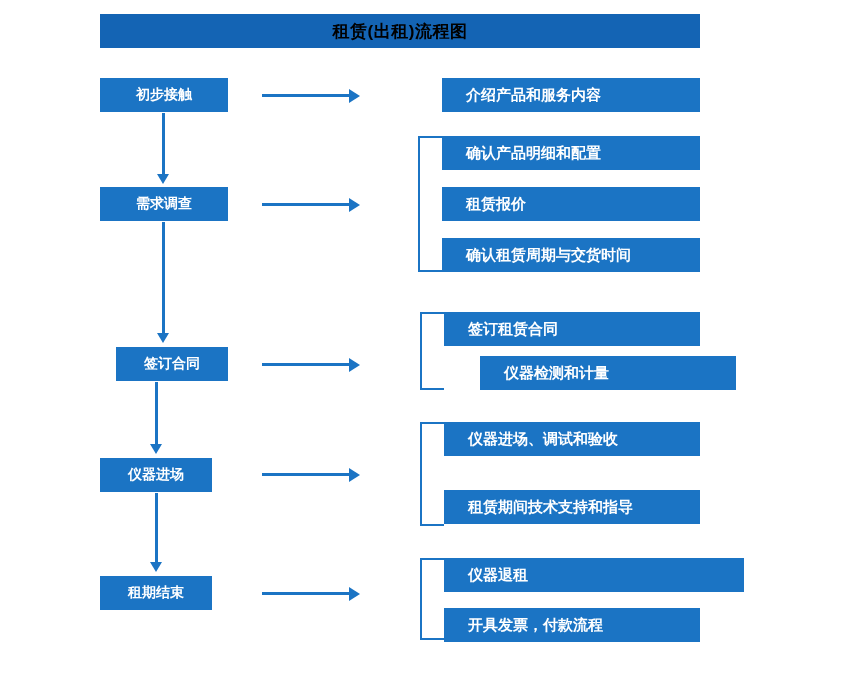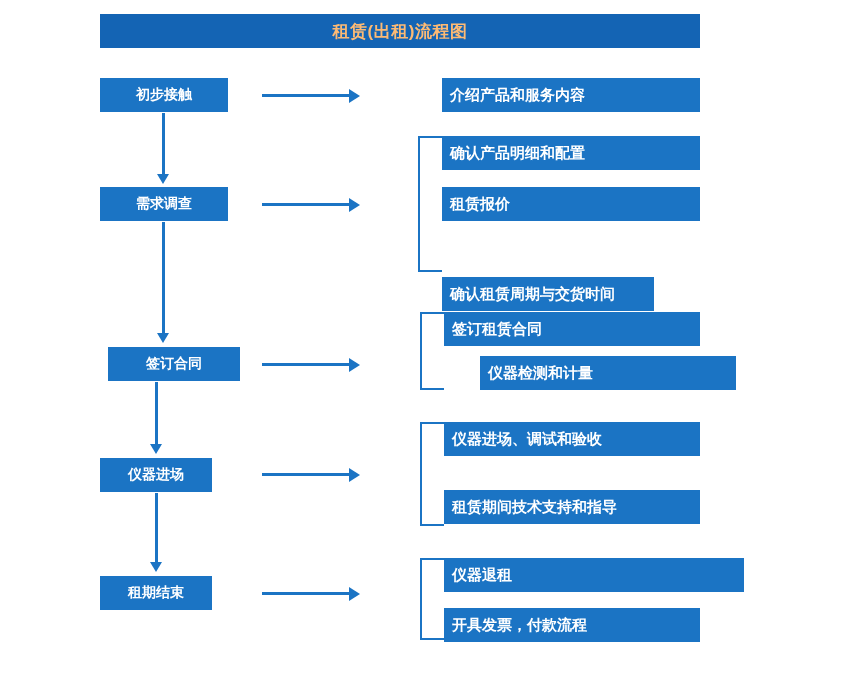--- a/index.html
+++ b/index.html
@@ -17,21 +17,21 @@
     background: #ffffff;
     overflow: hidden;
   }
   .title-bar {
     position: absolute;
     left: 100px;
     top: 14px;
     width: 600px;
     height: 34px;
     background: #1464b4;
-    color: #fdba74;
+    color: #000000;
     font-size: 17px;
     font-weight: bold;
     display: flex;
     align-items: center;
     justify-content: center;
     letter-spacing: 0.5px;
   }
   .stage-box {
     position: absolute;
     height: 34px;
@@ -45,21 +45,21 @@
   }
   .detail-box {
     position: absolute;
     height: 34px;
     background: #1b74c4;
     color: #ffffff;
     font-size: 15px;
     font-weight: bold;
     display: flex;
     align-items: center;
-    padding-left: 8px;
+    padding-left: 24px;
     box-sizing: border-box;
   }
   .v-arrow {
     position: absolute;
     width: 3px;
     background: #1b74c4;
   }
   .v-arrow::after {
     content: "";
     position: absolute;
@@ -97,21 +97,21 @@
 </style>
 </head>
 <body>
 
 <div id="canvas">
 
   <div class="title-bar">租赁(出租)流程图</div>
 
   <div class="stage-box" style="left:100px; top:78px; width:128px;">初步接触</div>
   <div class="stage-box" style="left:100px; top:187px; width:128px;">需求调查</div>
-  <div class="stage-box" style="left:108px; top:347px; width:132px;">签订合同</div>
+  <div class="stage-box" style="left:116px; top:347px; width:112px;">签订合同</div>
   <div class="stage-box" style="left:100px; top:458px; width:112px;">仪器进场</div>
   <div class="stage-box" style="left:100px; top:576px; width:112px;">租期结束</div>
 
   <div class="v-arrow" style="left:162px; top:113px; height:62px;"></div>
   <div class="v-arrow" style="left:162px; top:222px; height:112px;"></div>
   <div class="v-arrow" style="left:155px; top:382px; height:63px;"></div>
   <div class="v-arrow" style="left:155px; top:493px; height:70px;"></div>
 
   <div class="h-arrow" style="left:262px; top:94px; width:88px;"></div>
   <div class="h-arrow" style="left:262px; top:203px; width:88px;"></div>
@@ -121,21 +121,21 @@
 
   <div class="bracket" style="left:418px; top:136px; width:24px; height:136px;"></div>
   <div class="bracket" style="left:420px; top:312px; width:24px; height:78px;"></div>
   <div class="bracket" style="left:420px; top:422px; width:24px; height:104px;"></div>
   <div class="bracket" style="left:420px; top:558px; width:24px; height:82px;"></div>
 
   <div class="detail-box" style="left:442px; top:78px; width:258px;">介绍产品和服务内容</div>
 
   <div class="detail-box" style="left:442px; top:136px; width:258px;">确认产品明细和配置</div>
   <div class="detail-box" style="left:442px; top:187px; width:258px;">租赁报价</div>
-  <div class="detail-box" style="left:442px; top:238px; width:212px;margin-top:39px;">确认租赁周期与交货时间</div>
+  <div class="detail-box" style="left:442px; top:238px; width:258px;">确认租赁周期与交货时间</div>
 
   <div class="detail-box" style="left:444px; top:312px; width:256px;">签订租赁合同</div>
   <div class="detail-box" style="left:444px; top:356px; width:256px;margin-left:36px;">仪器检测和计量</div>
 
   <div class="detail-box" style="left:444px; top:422px; width:256px;">仪器进场、调试和验收</div>
   <div class="detail-box" style="left:444px; top:490px; width:256px;">租赁期间技术支持和指导</div>
 
   <div class="detail-box" style="left:444px; top:558px; width:300px;">仪器退租</div>
   <div class="detail-box" style="left:444px; top:608px; width:256px;">开具发票，付款流程</div>
 

